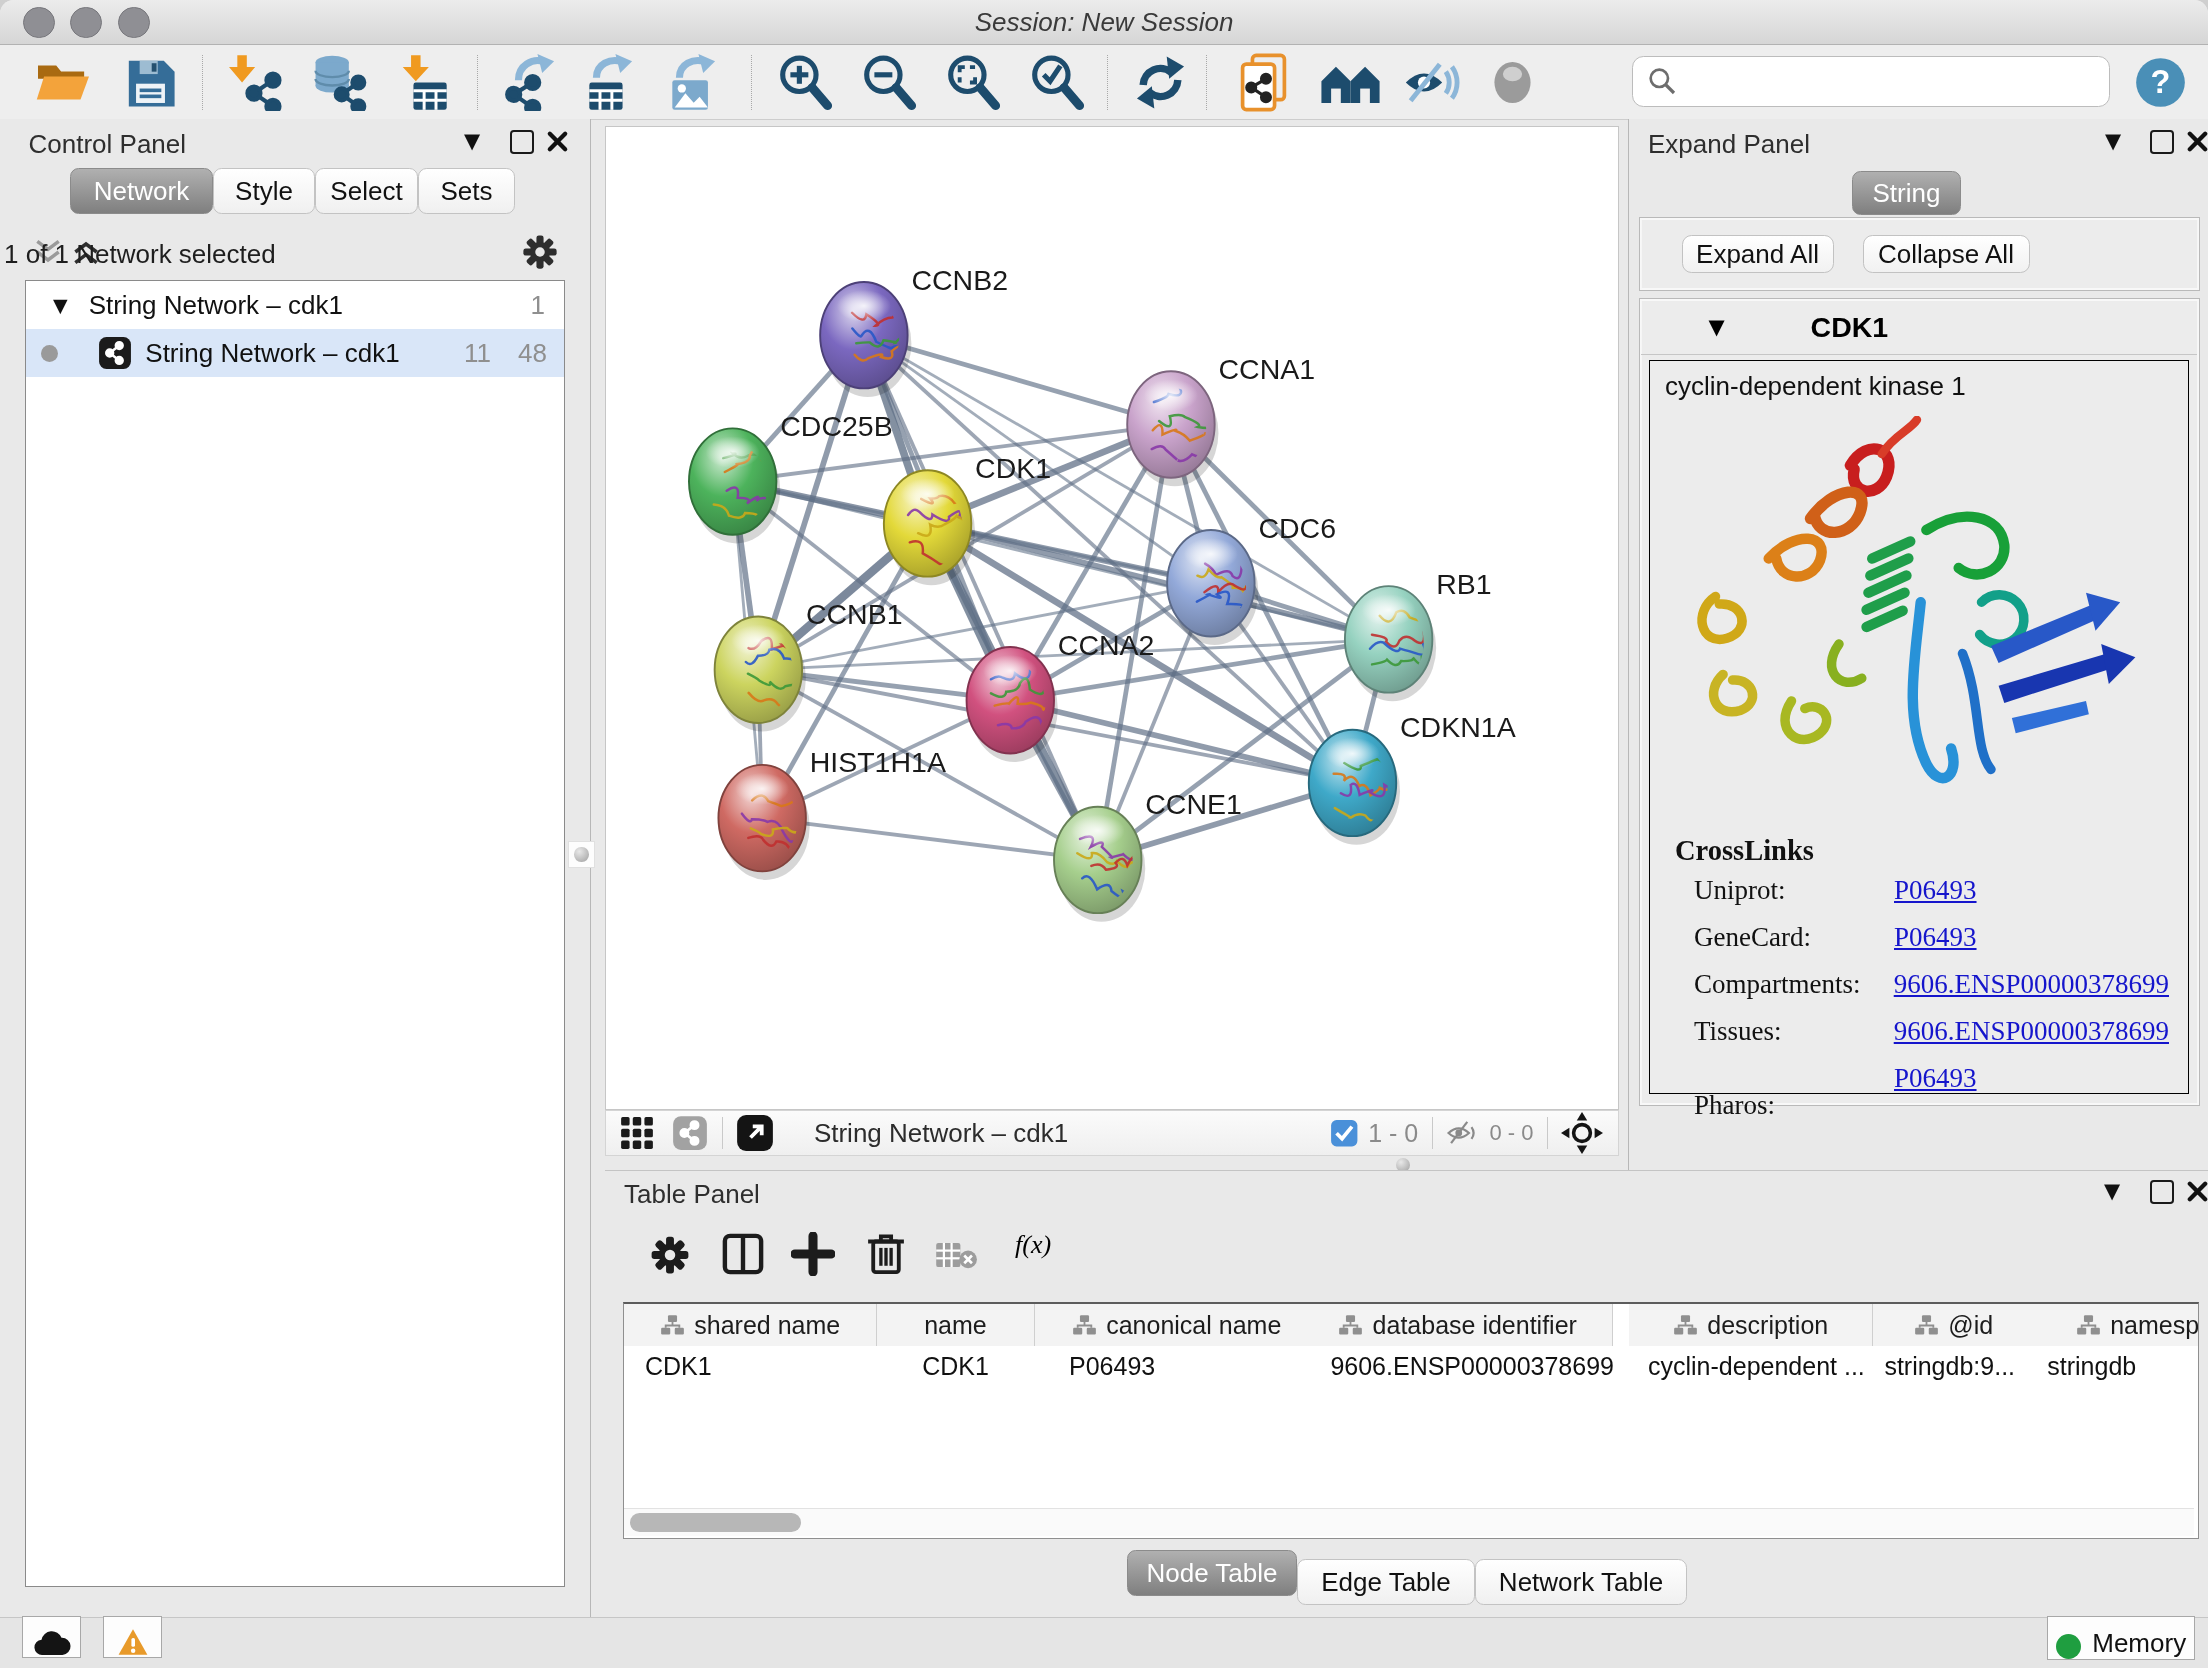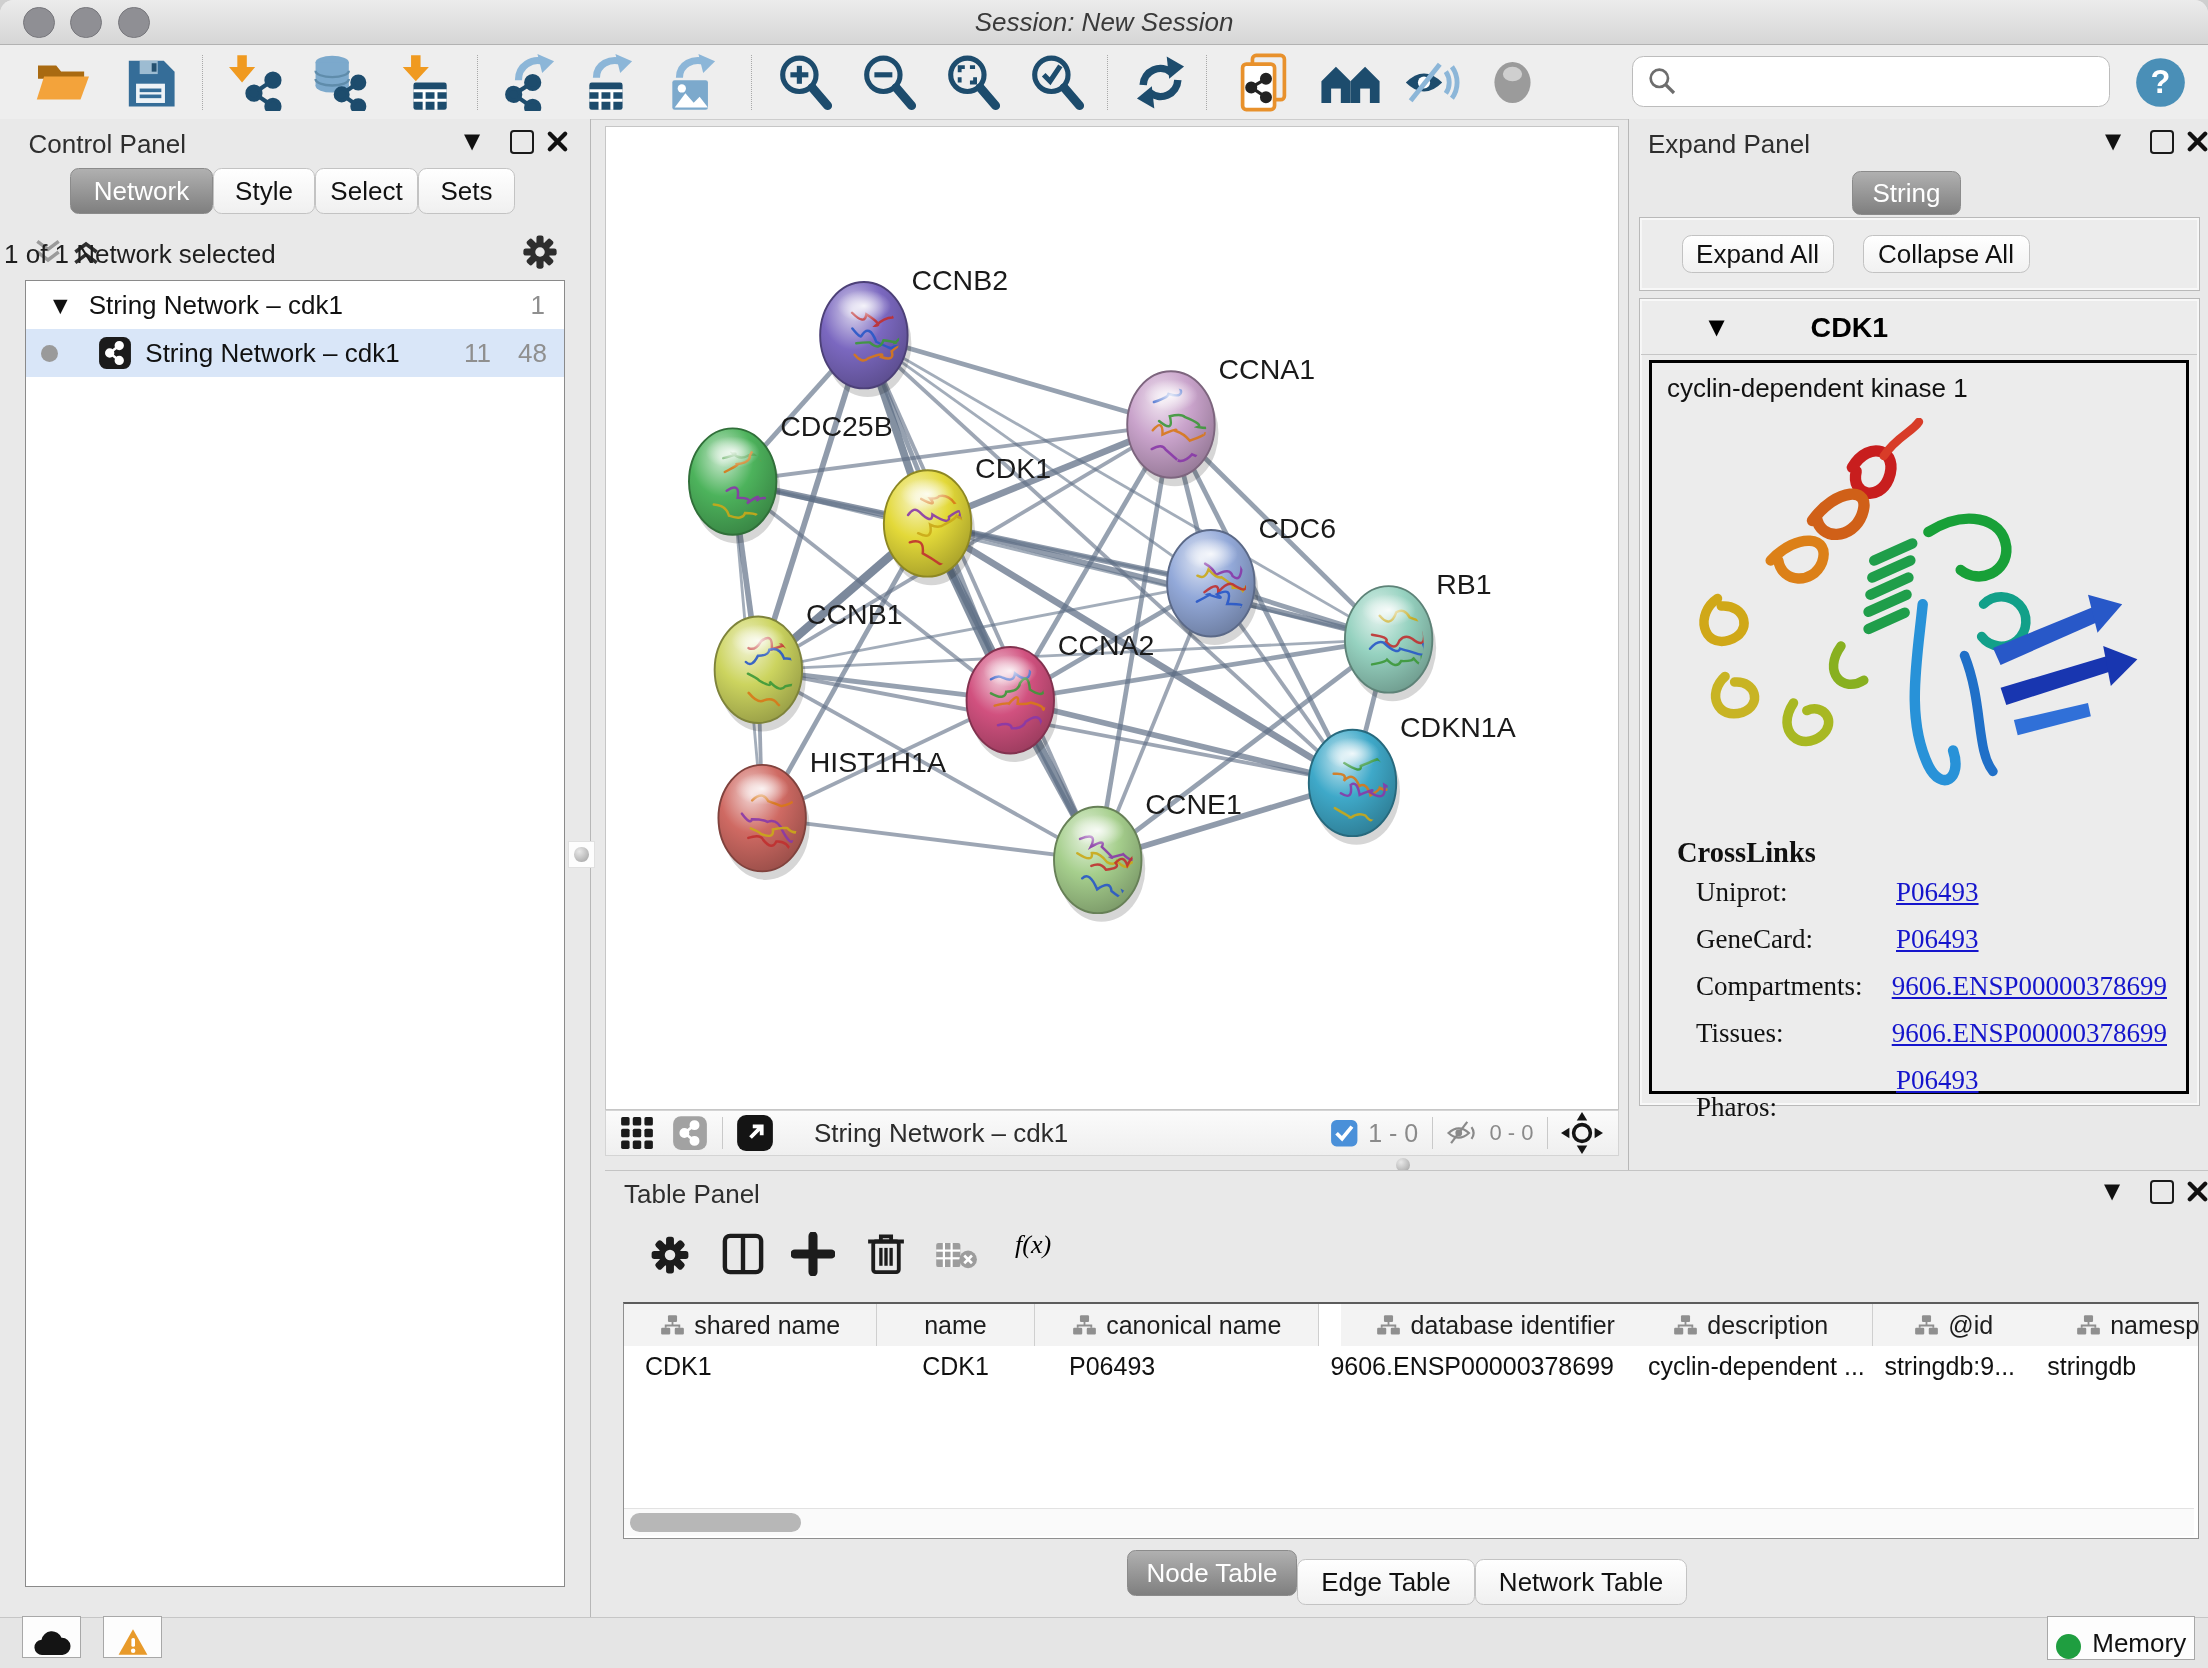--- a/index.html
+++ b/index.html
@@ -682,21 +682,21 @@
       <button class="rbtn" style="left:223px;top:17px;width:167px">
           <span>Collapse All</span>
         </button>
     </div>
 
     <div class="rbox" style="top:179px;height:806px">
       <div style="position:absolute;left:1.9px;top:1.9px;right:1.9px;height:53px;border-bottom:1px solid #c6c6c6;display:flex;align-items:center">
         <span style="margin-left:67px;font-size:21px;font-family:'DejaVu Sans',sans-serif">▼</span>
         <span style="margin-left:86px;font-size:28.5px;font-weight:bold">CDK1</span>
       </div>
-      <div style="position:absolute;left:9.5px;top:61px;right:9.5px;bottom:11.4px;border:3px solid #000000;background:#ececec">
+      <div style="position:absolute;left:9.5px;top:61px;right:9.5px;bottom:11.4px;border:1px solid #000000;background:#ececec">
         <div style="position:absolute;left:15px;top:9.5px;font-size:26px;color:#111">cyclin-dependent kinase 1</div>
 
         <svg style="position:absolute;left:27px;top:55px" width="476" height="399" viewBox="0 0 500 420">
           <g fill="none" stroke-linecap="round">
             <path d="M182 52 C200 22 232 34 220 64 C210 88 180 82 186 56" stroke="#c81e1e" stroke-width="12"></path>
             <path d="M215 40 C228 20 246 14 252 4" stroke="#d83c28" stroke-width="9"></path>
             <path d="M140 108 C164 74 204 70 192 102 C182 128 148 130 144 104" stroke="#d06018" stroke-width="12"></path>
             <path d="M96 150 C124 120 160 124 150 152 C140 176 108 174 104 150" stroke="#dc8018" stroke-width="11"></path>
             <path d="M40 190 C16 206 24 242 52 234 C78 226 70 196 44 198" stroke="#d0a818" stroke-width="10"></path>
             <path d="M48 272 C28 290 40 318 66 310 C88 302 80 276 58 278" stroke="#c8b424" stroke-width="10"></path>
@@ -806,21 +806,21 @@
           </div>
           <div class="th-cell" style="left: 411px; width: 283px;">
             <svg width="25" height="23" viewBox="0 0 22 20">
               <rect x="7" y="1" width="8" height="6" rx="1" fill="#8f8f8f"></rect>
               <rect x="1" y="12" width="8" height="6" rx="1" fill="#8f8f8f"></rect>
               <rect x="13" y="12" width="8" height="6" rx="1" fill="#8f8f8f"></rect>
               <path d="M11 7v3M5 12v-2h12v2" fill="none" stroke="#8f8f8f" stroke-width="1.6"></path>
             </svg>
             <span>canonical name</span>
           </div>
-          <div class="th-cell" style="left: 717px; width: 309px; text-align: center;">
+          <div class="th-cell" style="left: 679px; width: 309px; text-align: center;">
             <svg width="25" height="23" viewBox="0 0 22 20">
               <rect x="7" y="1" width="8" height="6" rx="1" fill="#8f8f8f"></rect>
               <rect x="1" y="12" width="8" height="6" rx="1" fill="#8f8f8f"></rect>
               <rect x="13" y="12" width="8" height="6" rx="1" fill="#8f8f8f"></rect>
               <path d="M11 7v3M5 12v-2h12v2" fill="none" stroke="#8f8f8f" stroke-width="1.6"></path>
             </svg>
             <span>database identifier</span>
           </div>
           <div class="th-cell" style="left: 1005px; width: 243px;">
             <svg width="25" height="23" viewBox="0 0 22 20">

